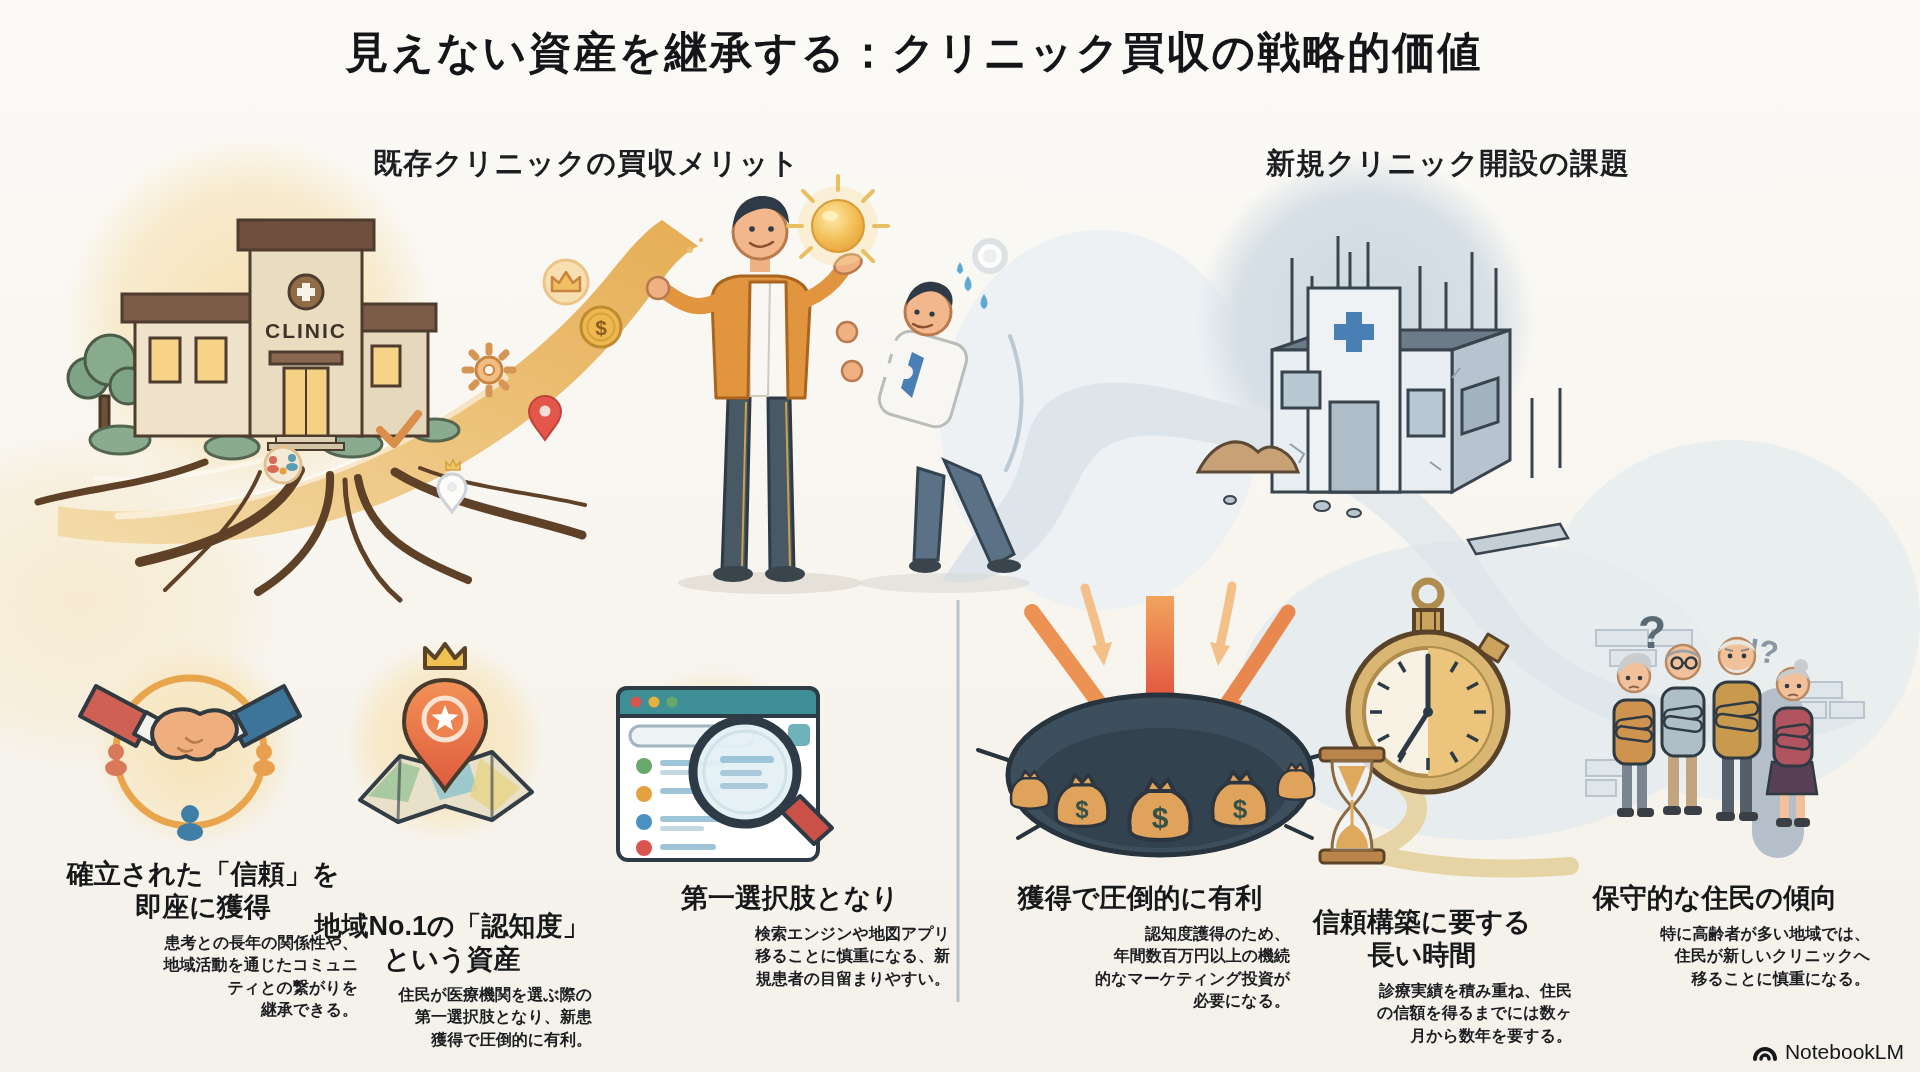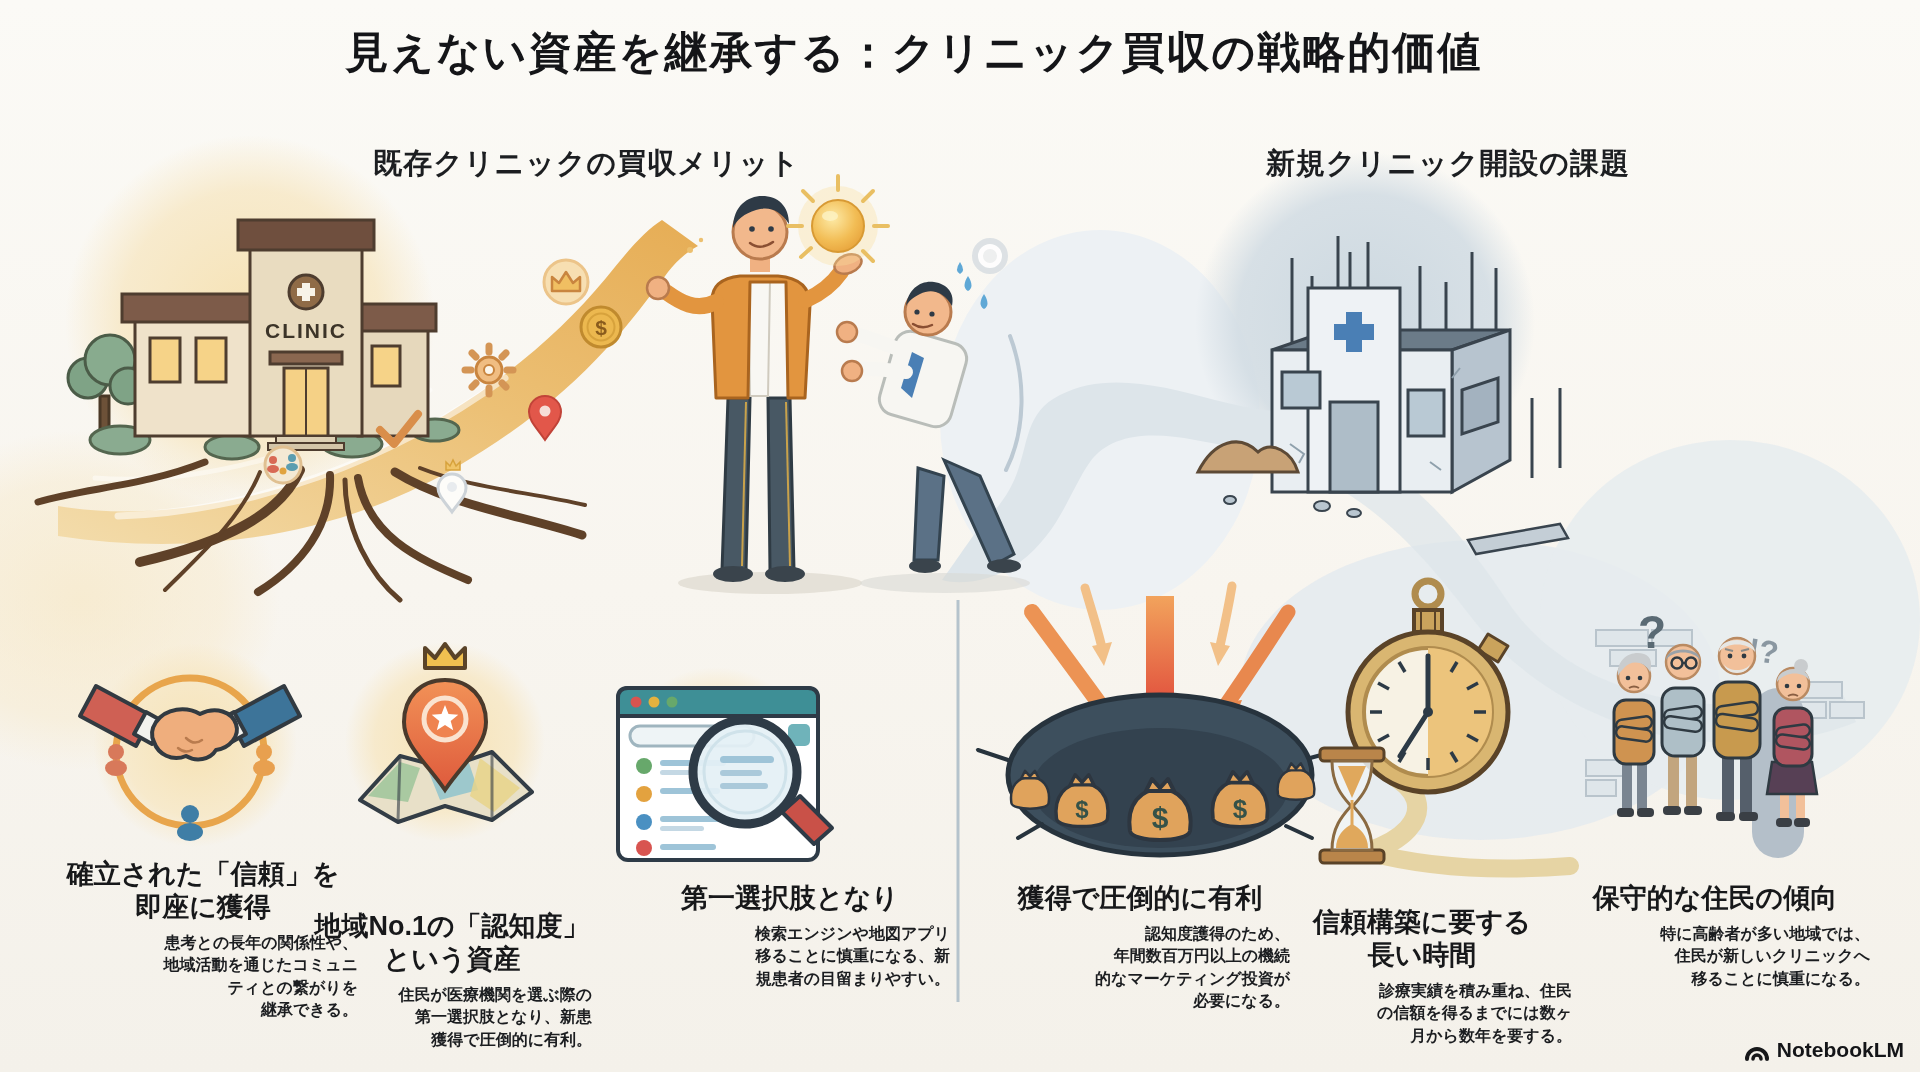--- a/index.html
+++ b/index.html
@@ -17,22 +17,22 @@
   .feature h3{margin:0 0 8px;font-size:27px;font-weight:800;line-height:1.22;
     white-space:pre-line;color:#17181a;}
   .feature p{margin:0;font-size:16px;font-weight:700;line-height:1.4;
     white-space:pre-line;color:#1b1d20;text-align:right;}
   .f1{left:48px; top:858px;width:310px;}
   .f2{left:312px;top:882px;width:280px;margin-top:28px;}
   .f3{left:630px;top:882px;width:320px;}
   .f4{left:990px;top:882px;width:300px;}
   .f5{left:1272px;top:882px;width:300px;margin-top:24px;}
   .f6{left:1560px;top:882px;width:310px;}
-  .brand{position:absolute;right:16px;bottom:8px;display:flex;align-items:flex-start;
-    gap:7px;font-size:21px;font-weight:700;color:#141518;}
+  .brand{position:absolute;right:16px;bottom:8px;display:flex;align-items:flex-end;
+    gap:7px;font-size:21px;font-weight:400;color:#141518;}
 </style>
 </head>
 <body>
 
 <div class="canvas">
 
 <svg class="art" width="1920" height="1072" viewBox="0 0 1920 1072">
   <defs>
     <linearGradient id="goldGrad" x1="0" y1="1" x2="1" y2="0">
       <stop offset="0" stop-color="#f3dcab"></stop>

